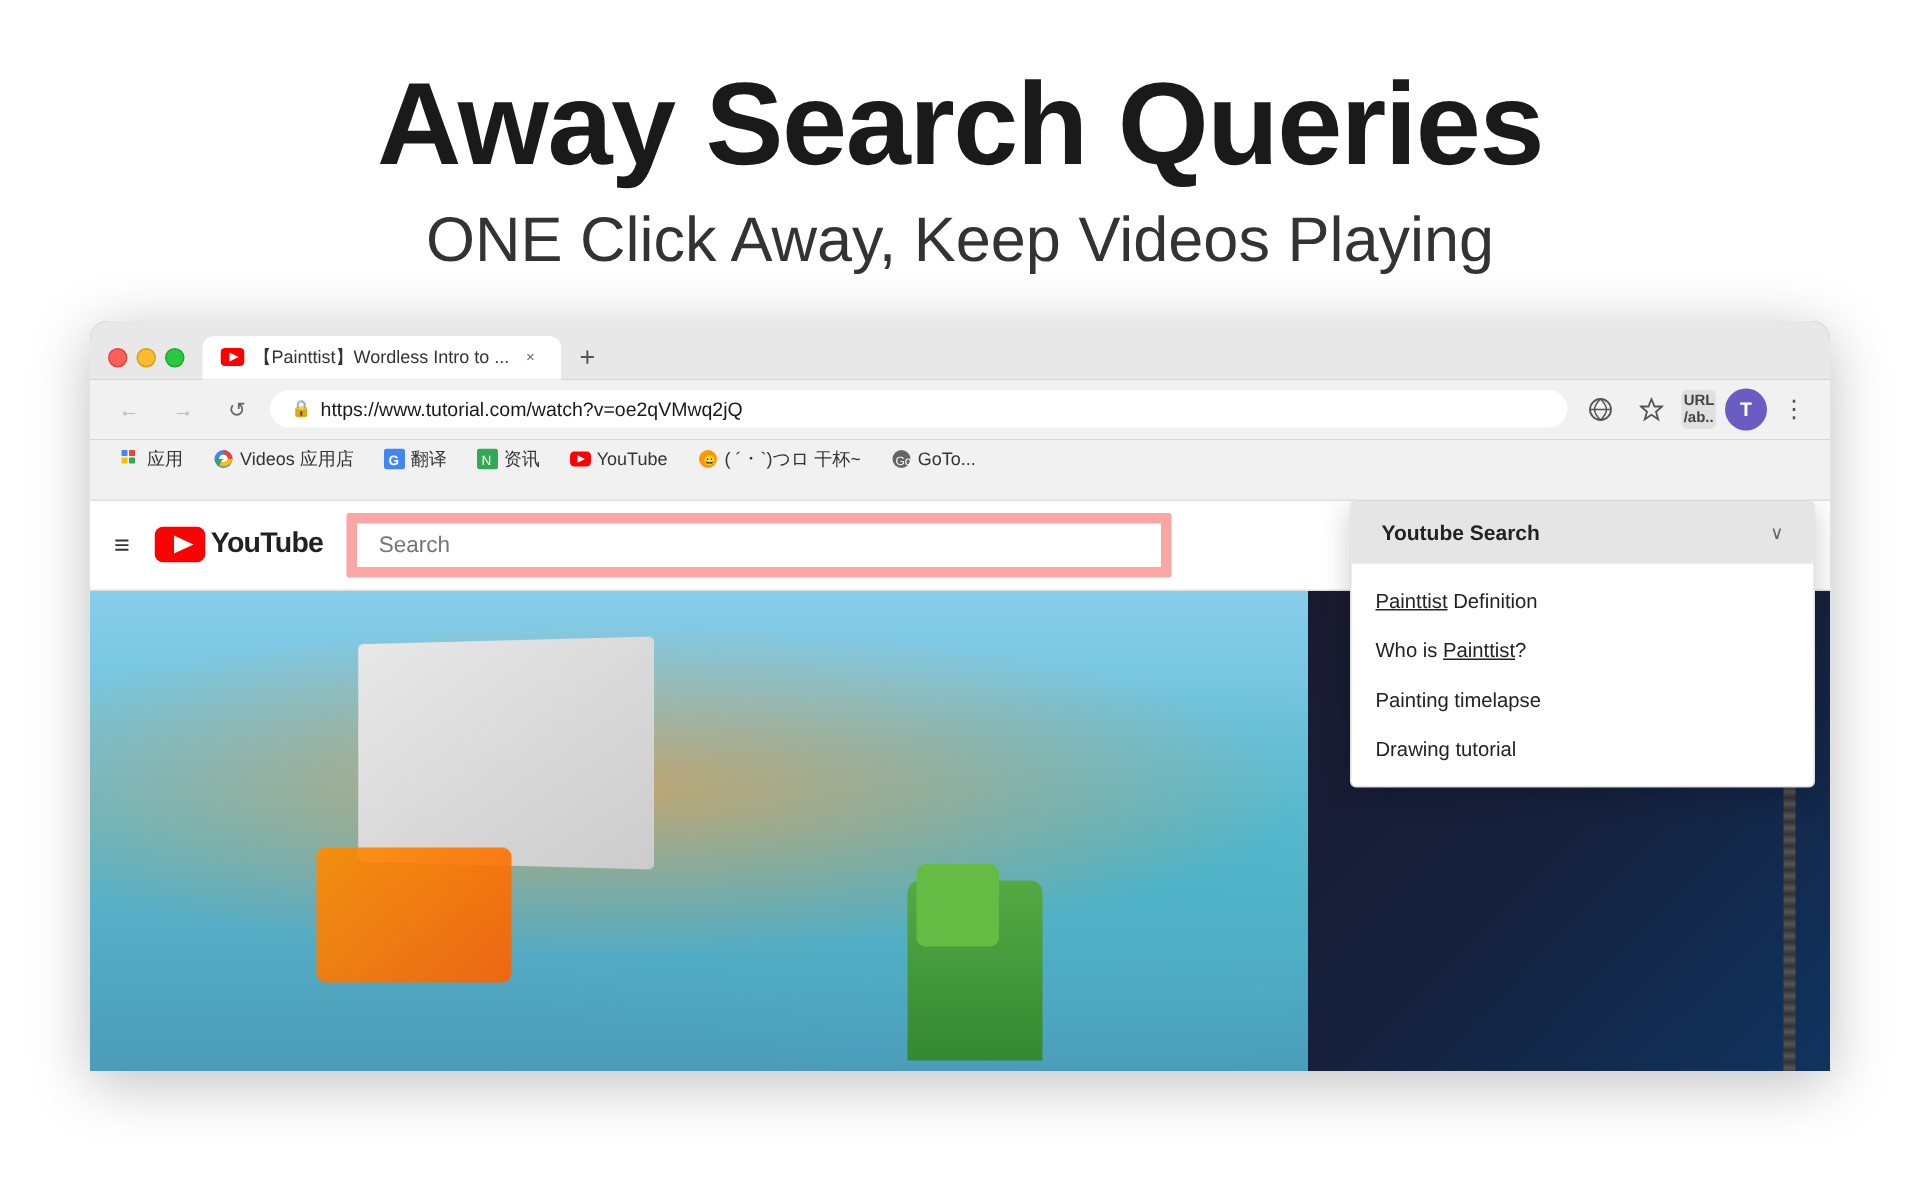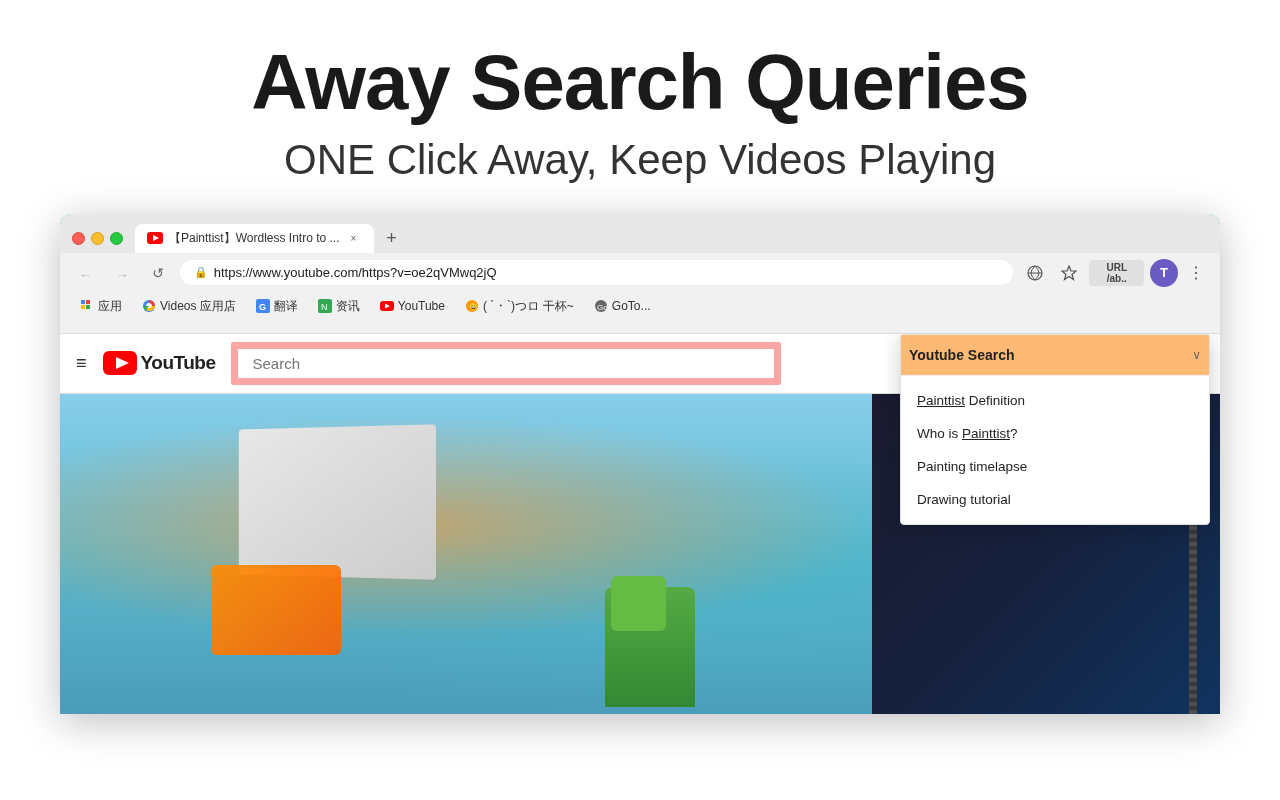--- a/index.html
+++ b/index.html
@@ -169,26 +169,25 @@
       display: flex;
       align-items: center;
       justify-content: center;
       color: #555;
       font-size: 14px;
       cursor: pointer;
     }
     .url-ab-btn {
       background: #e0e0e0;
       border-radius: 4px;
-      padding: 2px 17px;
+      padding: 2px 1px;
       font-size: 10px;
       font-weight: 600;
       color: #444;
       cursor: pointer;
-      text-align: center;
     }
     .profile-avatar {
       width: 28px;
       height: 28px;
       border-radius: 50%;
       background: #6b5cc3;
       color: white;
       font-size: 13px;
       font-weight: 600;
       display: flex;
@@ -309,22 +308,22 @@
       background: #fff;
       border: 1px solid #e0e0e0;
       border-radius: 4px;
       box-shadow: 0 4px 20px rgba(0,0,0,0.2);
       z-index: 100;
     }
     .popup-header {
       display: flex;
       align-items: center;
       justify-content: space-between;
-      padding: 12px 8px;
-      background: #fdba74;
+      padding: 12px 20px;
+      background: #e5e5e5;
       border-bottom: 1px solid #eee;
     }
     .popup-title {
       font-size: 14px;
       font-weight: 600;
       color: #222;
     }
     .popup-chevron {
       font-size: 12px;
       color: #666;
@@ -384,21 +383,21 @@
       </div>
     </div>
 
     <div class="address-bar-row">
       <div class="nav-btn disabled">←</div>
       <div class="nav-btn disabled">→</div>
       <div class="nav-btn">↺</div>
 
       <div class="address-input">
         <span class="lock-icon">🔒</span>
-        <span class="address-text">https://www.youtube.com/https?v=oe2qVMwq2jQ</span>
+        <span class="address-text">https://www.tutorial.com/watch?v=oe2qVMwq2jQ</span>
       </div>
 
       <div class="address-actions">
         <div class="addr-action-btn">
           <svg width="16" height="16" viewBox="0 0 16 16">
             <circle cx="8" cy="8" r="7" fill="none" stroke="#555" stroke-width="1.2"></circle>
             <line x1="1" y1="8" x2="15" y2="8" stroke="#555" stroke-width="1"></line>
             <path d="M8,1 Q12,5 12,8 Q12,11 8,15" fill="none" stroke="#555" stroke-width="1"></path>
             <path d="M8,1 Q4,5 4,8 Q4,11 8,15" fill="none" stroke="#555" stroke-width="1"></path>
           </svg>

